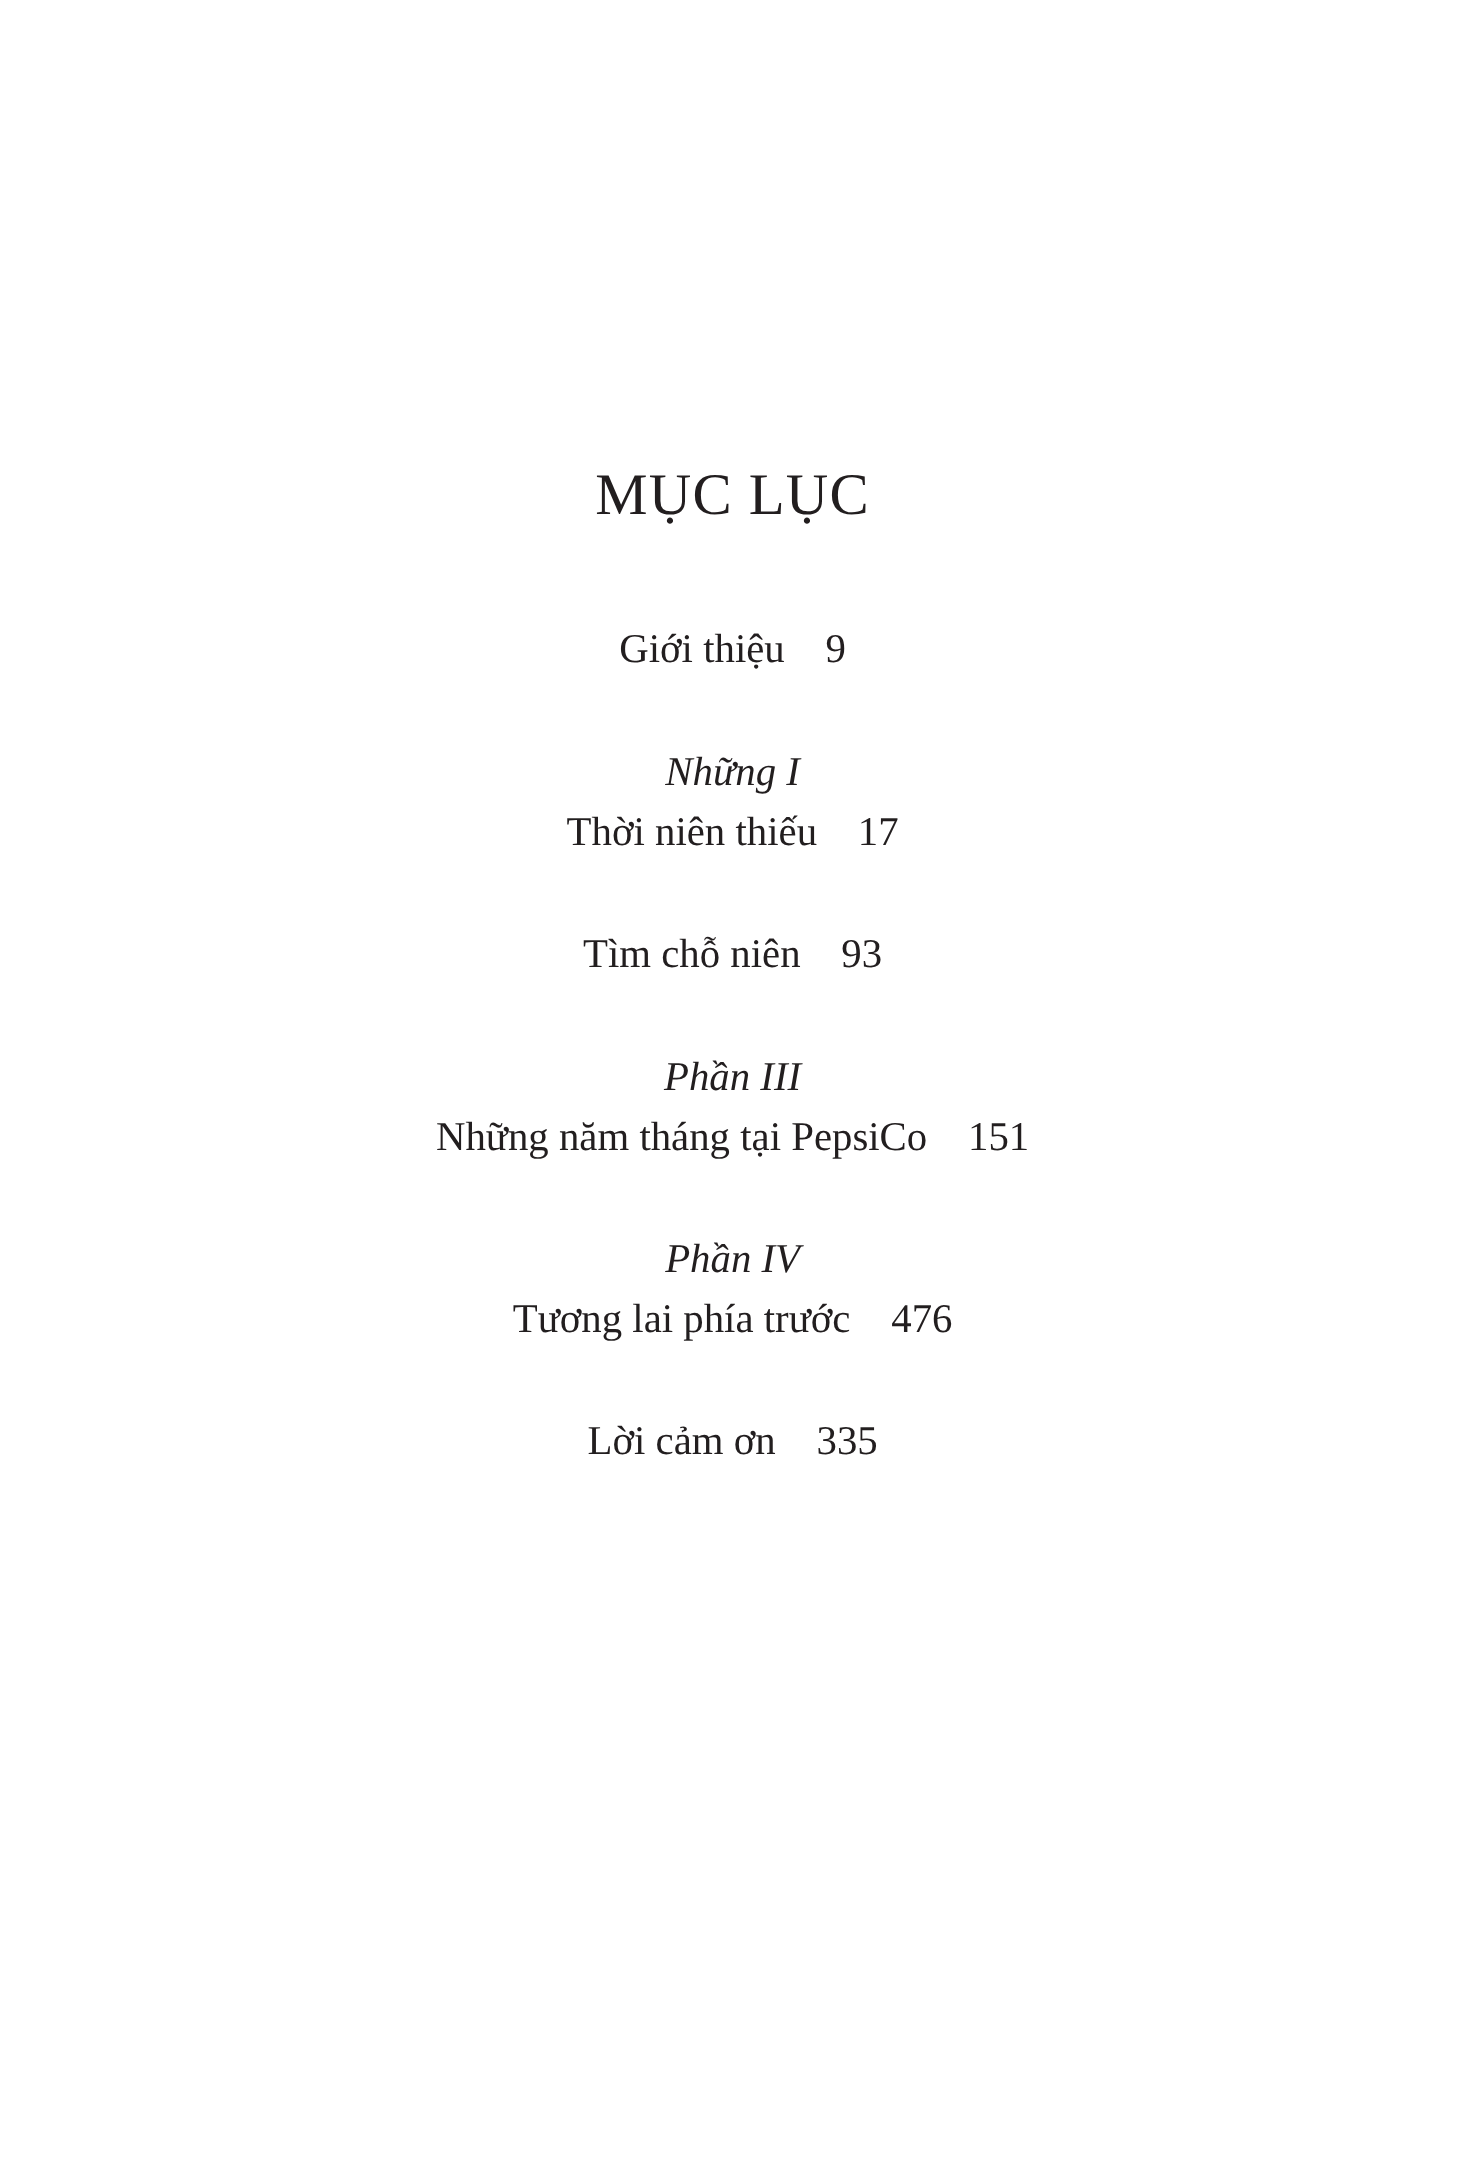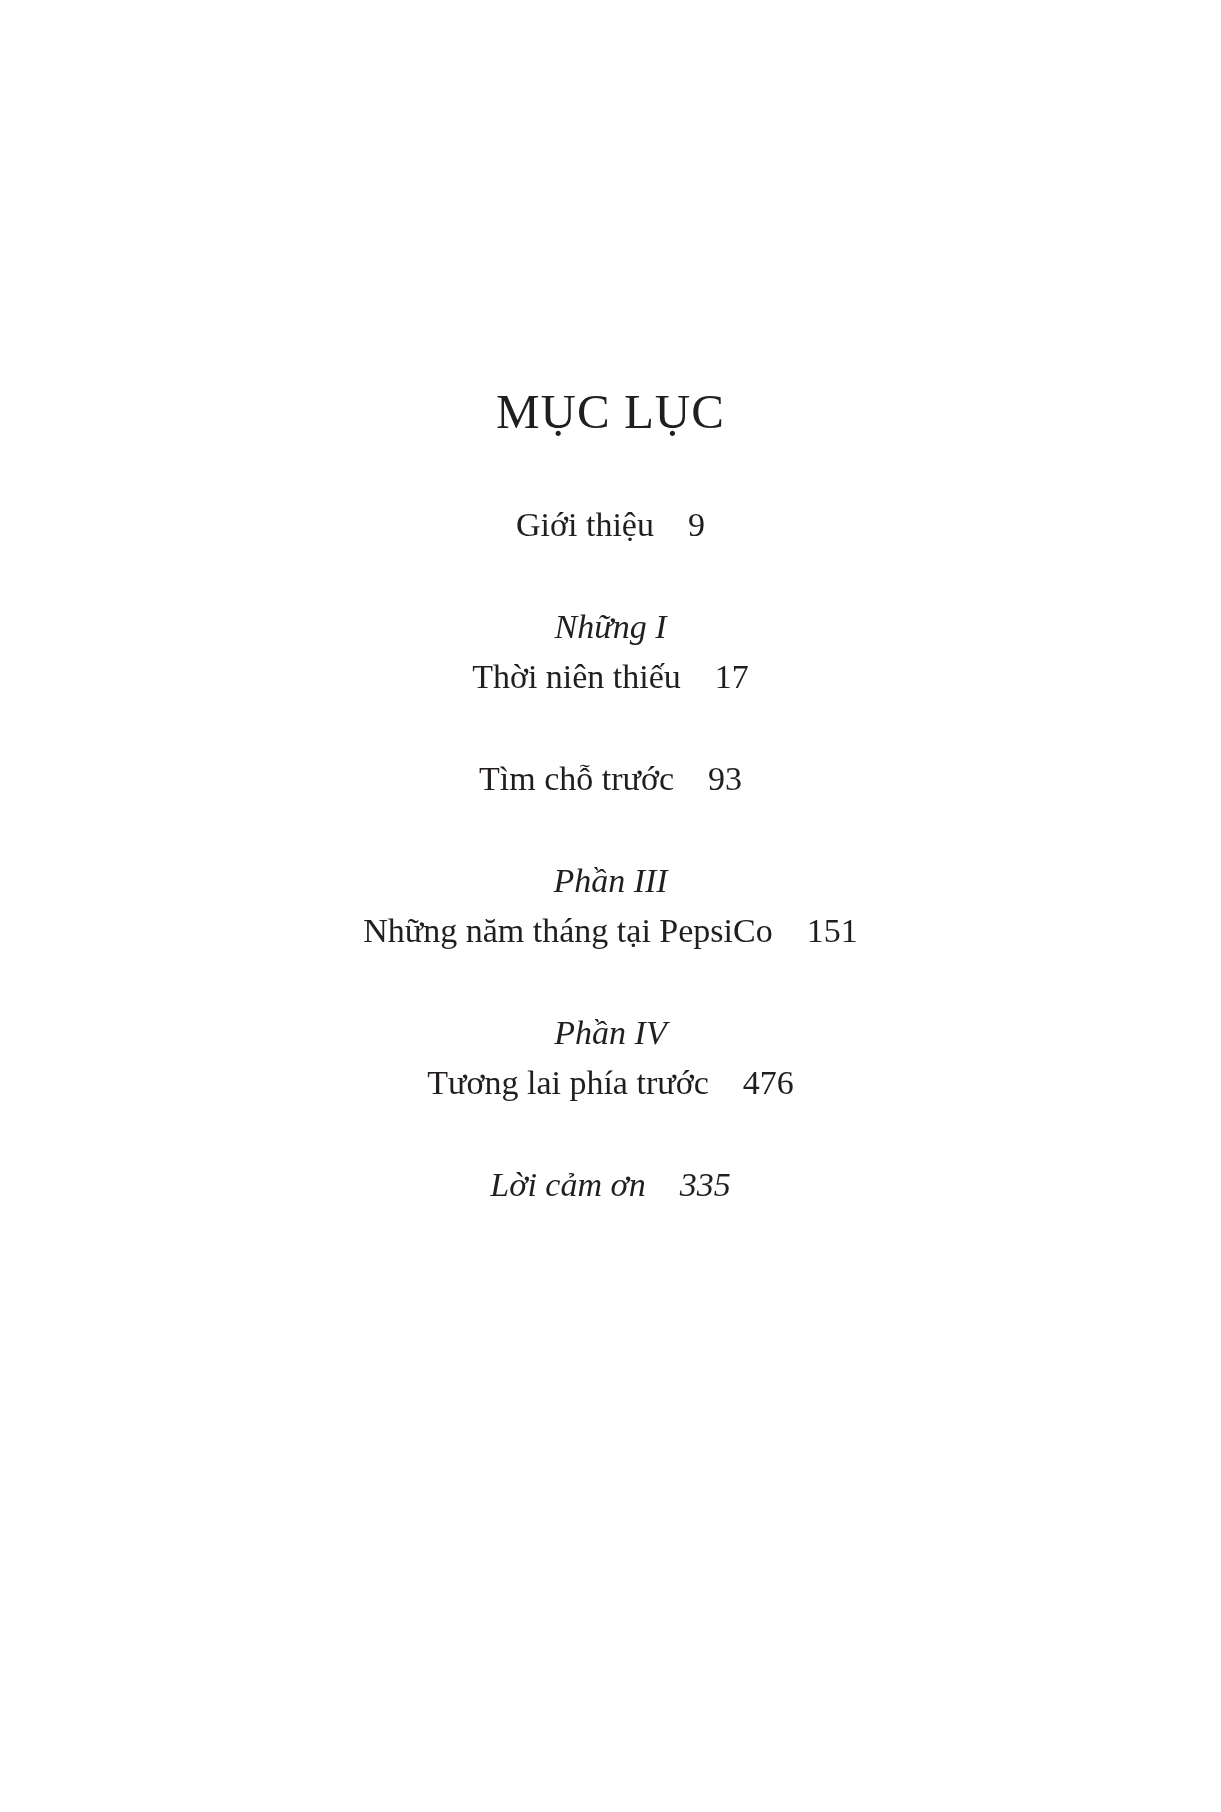--- a/index.html
+++ b/index.html
@@ -27,30 +27,29 @@
     letter-spacing: 1px;
   }
   .toc {
     text-align: center;
     font-size: 34px;
   }
   .toc-group {
     margin-top: 52px;
   }
   .toc-group.first {
-    margin-top: 60px;
+    margin-top: 77px;
   }
   .toc-line {
     line-height: 50px;
   }
   .part-line {
     font-style: italic;
   }
   .entry-italic {
-    font-style: italic;
   }
   .page-num {
     margin-left: 34px;
   }
 </style>
 </head>
 <body>
 
 <div class="page">
 
@@ -66,21 +65,21 @@
 
     <div class="toc-group">
       <div class="toc-line part-line">Những I</div>
       <div class="toc-line">
         <span>Thời niên thiếu</span><span class="page-num">17</span>
       </div>
     </div>
 
     <div class="toc-group">
       <div class="toc-line">
-        <span>Tìm chỗ trước</span><span class="page-num">93</span>
+        <span>Tìm chỗ niên</span><span class="page-num">93</span>
       </div>
     </div>
 
     <div class="toc-group">
       <div class="toc-line part-line">Phần III</div>
       <div class="toc-line">
         <span>Những năm tháng tại PepsiCo</span><span class="page-num">151</span>
       </div>
     </div>
 

